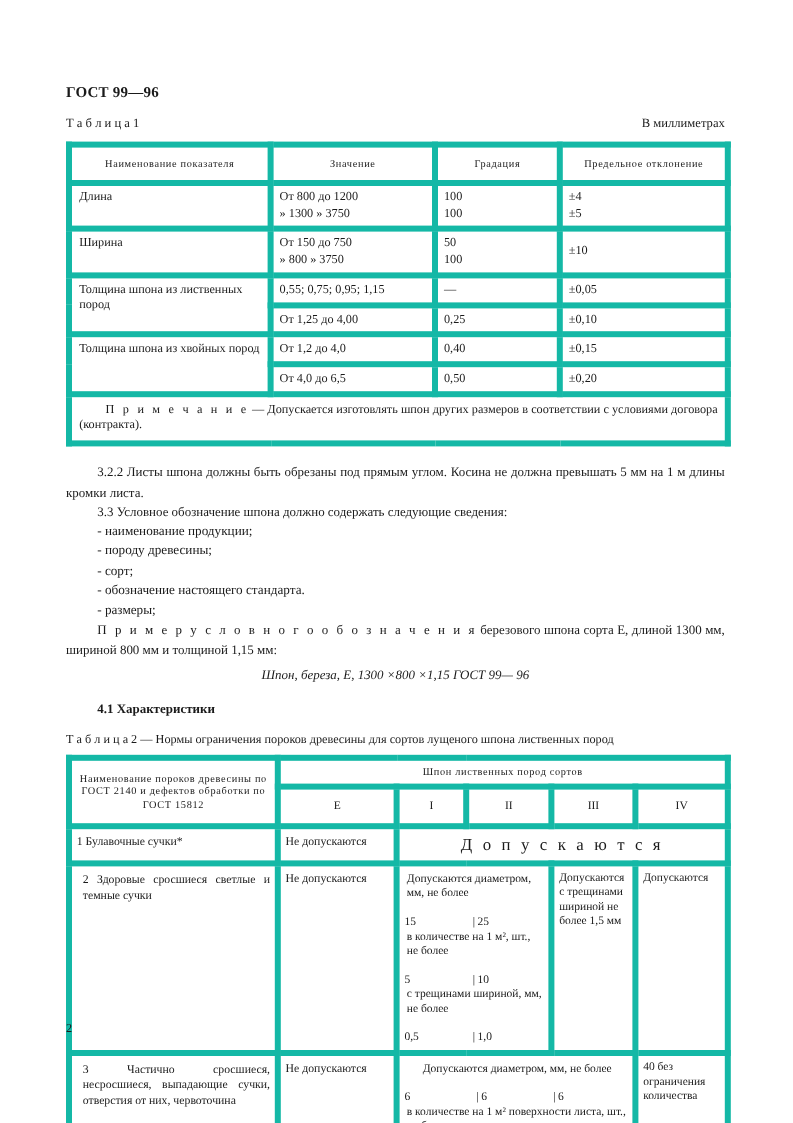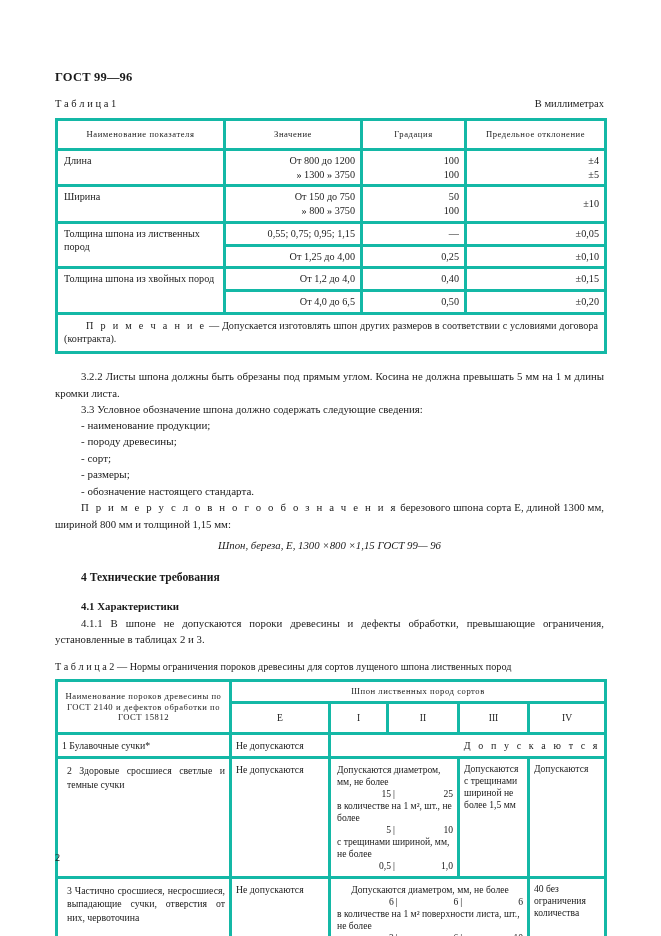--- a/index.html
+++ b/index.html
@@ -48,21 +48,21 @@
   }
 
   
   table.doc-table {
     border-collapse: collapse;
     width: 549px;
     table-layout: fixed;
     font-size: 10px;
   }
   table.doc-table td, table.doc-table th {
-    border: 3px solid #14b8a6;
+    border: 5px solid #14b8a6;
     padding: 3px 5px;
     vertical-align: top;
     font-weight: normal;
     line-height: 1.25;
   }
   .thead-cell {
     text-align: center;
     font-size: 8.6px;
     letter-spacing: 0.55px;
     padding-top: 8px !important;
@@ -70,21 +70,21 @@
     vertical-align: middle !important;
   }
 
   
   #table1 td { font-size: 10.2px; margin-top: 30px; }
   #table1 .rowlabel {
     padding-left: 6px;
     line-height: 1.3;
   }
   #table1 .valcell {
-    text-align: right;
+    text-align: left;
     white-space: pre-line;
     line-height: 1.35;
     font-size: 10.2px;
   }
   #table1 .midv { vertical-align: middle; }
   .note-cell {
     font-size: 10px;
     line-height: 1.35;
     padding: 5px 6px 6px 6px !important;
     text-align: justify;
@@ -144,42 +144,42 @@
     line-height: 1.35;
     padding-left: 9px;
     padding-top: 5px;
     text-align: justify;
   }
   #table2 .cellcenter {
     font-size: 9.8px;
     padding-top: 5px;
   }
   #table2 .permitted-spaced {
-    text-align: right;
+    text-align: center;
     letter-spacing: 2.6px;
-    font-size: 10px;
+    font-size: 14px;
     padding-top: 5px;
   }
   .measure-block {
     text-align: center;
     line-height: 1.4;
     font-size: 9.6px;
   }
   .measure-block .lbl {
     display: block;
     text-align: left;
     padding-left: 2px;
   }
   .measure-block .lbl.ctr { text-align: center; }
   .numrow {
     display: flex;
     justify-content: space-around;
     align-items: baseline;
   }
-  .numrow span { flex: 1; text-align: right; }
+  .numrow span { flex: 1; text-align: left; margin-top: 12px; }
   .vbar {
     flex: 0 0 auto !important;
     color: #111;
     padding: 0 2px;
   }
   .small-col {
     text-align: left;
     line-height: 1.45;
     font-size: 9.6px;
     padding-top: 5px;
@@ -270,28 +270,26 @@
         </tr>
       </tbody>
     </table>
 
     <div class="body-block">
       <p class="para">3.2.2 Листы шпона должны быть обрезаны под прямым углом. Косина не должна превышать 5 мм на 1 м длины кромки листа.</p>
       <p class="para">3.3 Условное обозначение шпона должно содержать следующие  сведения:</p>
       <p class="dash">- наименование продукции;</p>
       <p class="dash">- породу древесины;</p>
       <p class="dash">- сорт;</p>
+      <p class="dash">- обозначение настоящего стандарта.</p>
       <p class="dash">- размеры;</p>
-      <p class="dash">- обозначение настоящего стандарта.</p>
       <p class="para"><span class="sp-caps">П р и м е р  у с л о в н о г о  о б о з н а ч е н и я</span> <span>березового шпона сорта Е, длиной 1300 мм, шириной 800 мм и толщиной 1,15 мм:</span></p>
       <p class="center-ital">Шпон, береза, Е, 1300 ×800 ×1,15 ГОСТ 99— 96</p>
 
-      <h2 class="section">4 Технические требования</h2>
       <h3 class="subsection">4.1   Характеристики</h3>
-      <p class="para">4.1.1 В шпоне не допускаются пороки древесины и дефекты обработки, превышающие ограничения, установленные в таблицах 2 и 3.</p>
     </div>
 
     <div class="t2-caption">Т а б л и ц а  2  —  Нормы ограничения пороков древесины для сортов лущеного шпона лиственных пород</div>
 
     <table class="doc-table" id="table2">
       <colgroup>
         <col style="width:174px">
         <col style="width:99px">
         <col style="width:58px">
         <col style="width:71px">

